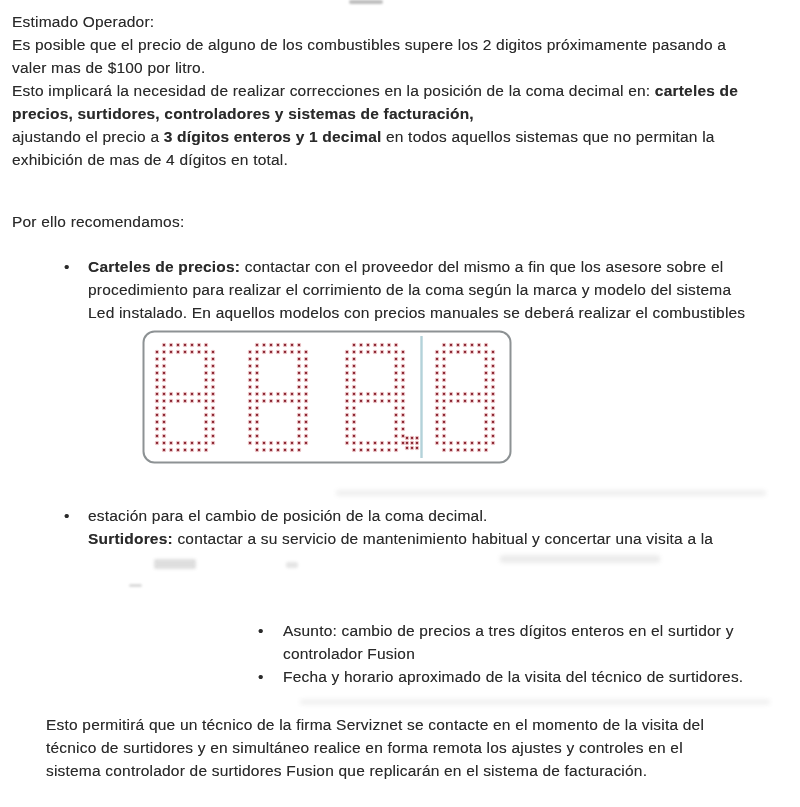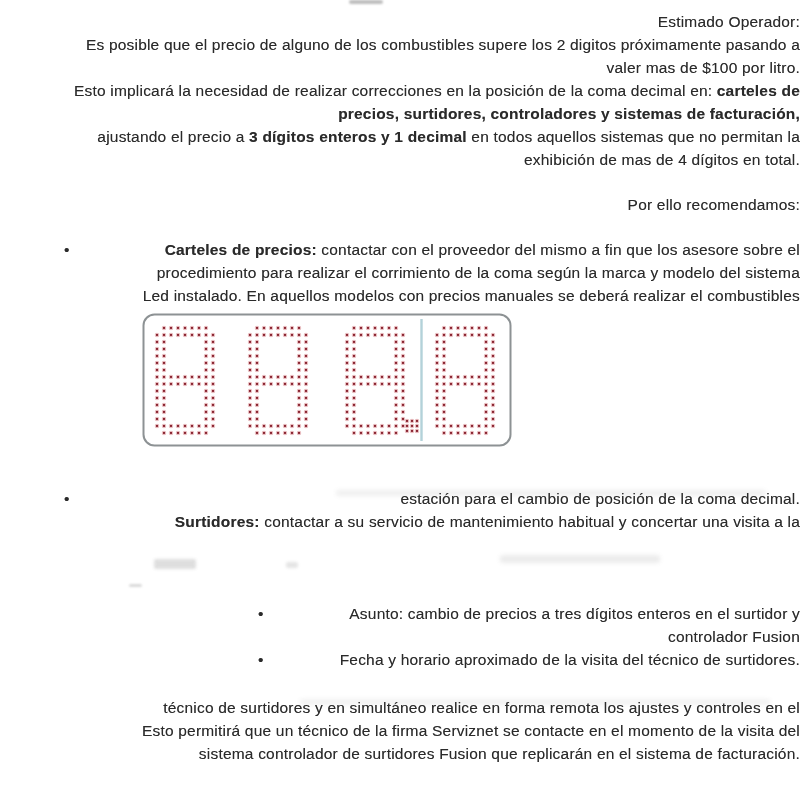--- a/index.html
+++ b/index.html
@@ -10,24 +10,24 @@
     height:807px;
     background:#ffffff;
     overflow:hidden;
     font-family:"Liberation Sans", sans-serif;
     font-size:15.5px;
     line-height:23px;
     letter-spacing:0.2px;
     color:#2a2a2a;
     text-shadow:0 0 0.6px rgba(45,45,45,0.45);
   }
-  .content{padding:10px 0 0 12px;text-align:right;}
+  .content{padding:10px 14px 0 12px;}
   .line{height:23px;white-space:nowrap;}
   .b{font-weight:700;}
-  .heading-block{margin-top:22px;}
+  .heading-block{margin-top:39px;}
   .bullet{position:relative;padding-left:76px;}
   .bullet .marker{position:absolute;left:52px;top:0;}
   .bullet-carteles{margin-top:22px;}
   .led-wrap{margin-top:6px;margin-left:130px;width:370px;height:134px;}
   .led-wrap svg{display:block;}
   .bullet-surtidores{margin-top:40px;}
   .sub-list{margin-top:69px;}
   .sub-bullet{position:relative;padding-left:271px;}
   .sub-bullet .marker{position:absolute;left:246px;top:0;}
   .closing{margin-top:25px;padding-left:34px;}
@@ -464,22 +464,22 @@
       </div>
       <div class="sub-bullet">
         <span class="marker">•</span>
         <div>
             <div class="line"><span>Fecha y horario aproximado de la visita del técnico de surtidores.</span></div>
           </div>
       </div>
     </div>
 
     <div class="closing">
+        <div class="line"><span>Esto permitirá que un técnico de la firma Serviznet se contacte en el momento de la visita del</span></div>
         <div class="line"><span>técnico de surtidores y en simultáneo realice en forma remota los ajustes y controles en el</span></div>
-        <div class="line"><span>Esto permitirá que un técnico de la firma Serviznet se contacte en el momento de la visita del</span></div>
         <div class="line"><span>sistema controlador de surtidores Fusion que replicarán en el sistema de facturación.</span></div>
       </div>
 
   </div>
 
   <div class="art art-top-fragment"></div>
   <div class="art art-band-1"></div>
   <div class="art art-ghost-1"></div>
   <div class="art art-ghost-2"></div>
   <div class="art art-ghost-3"></div>

